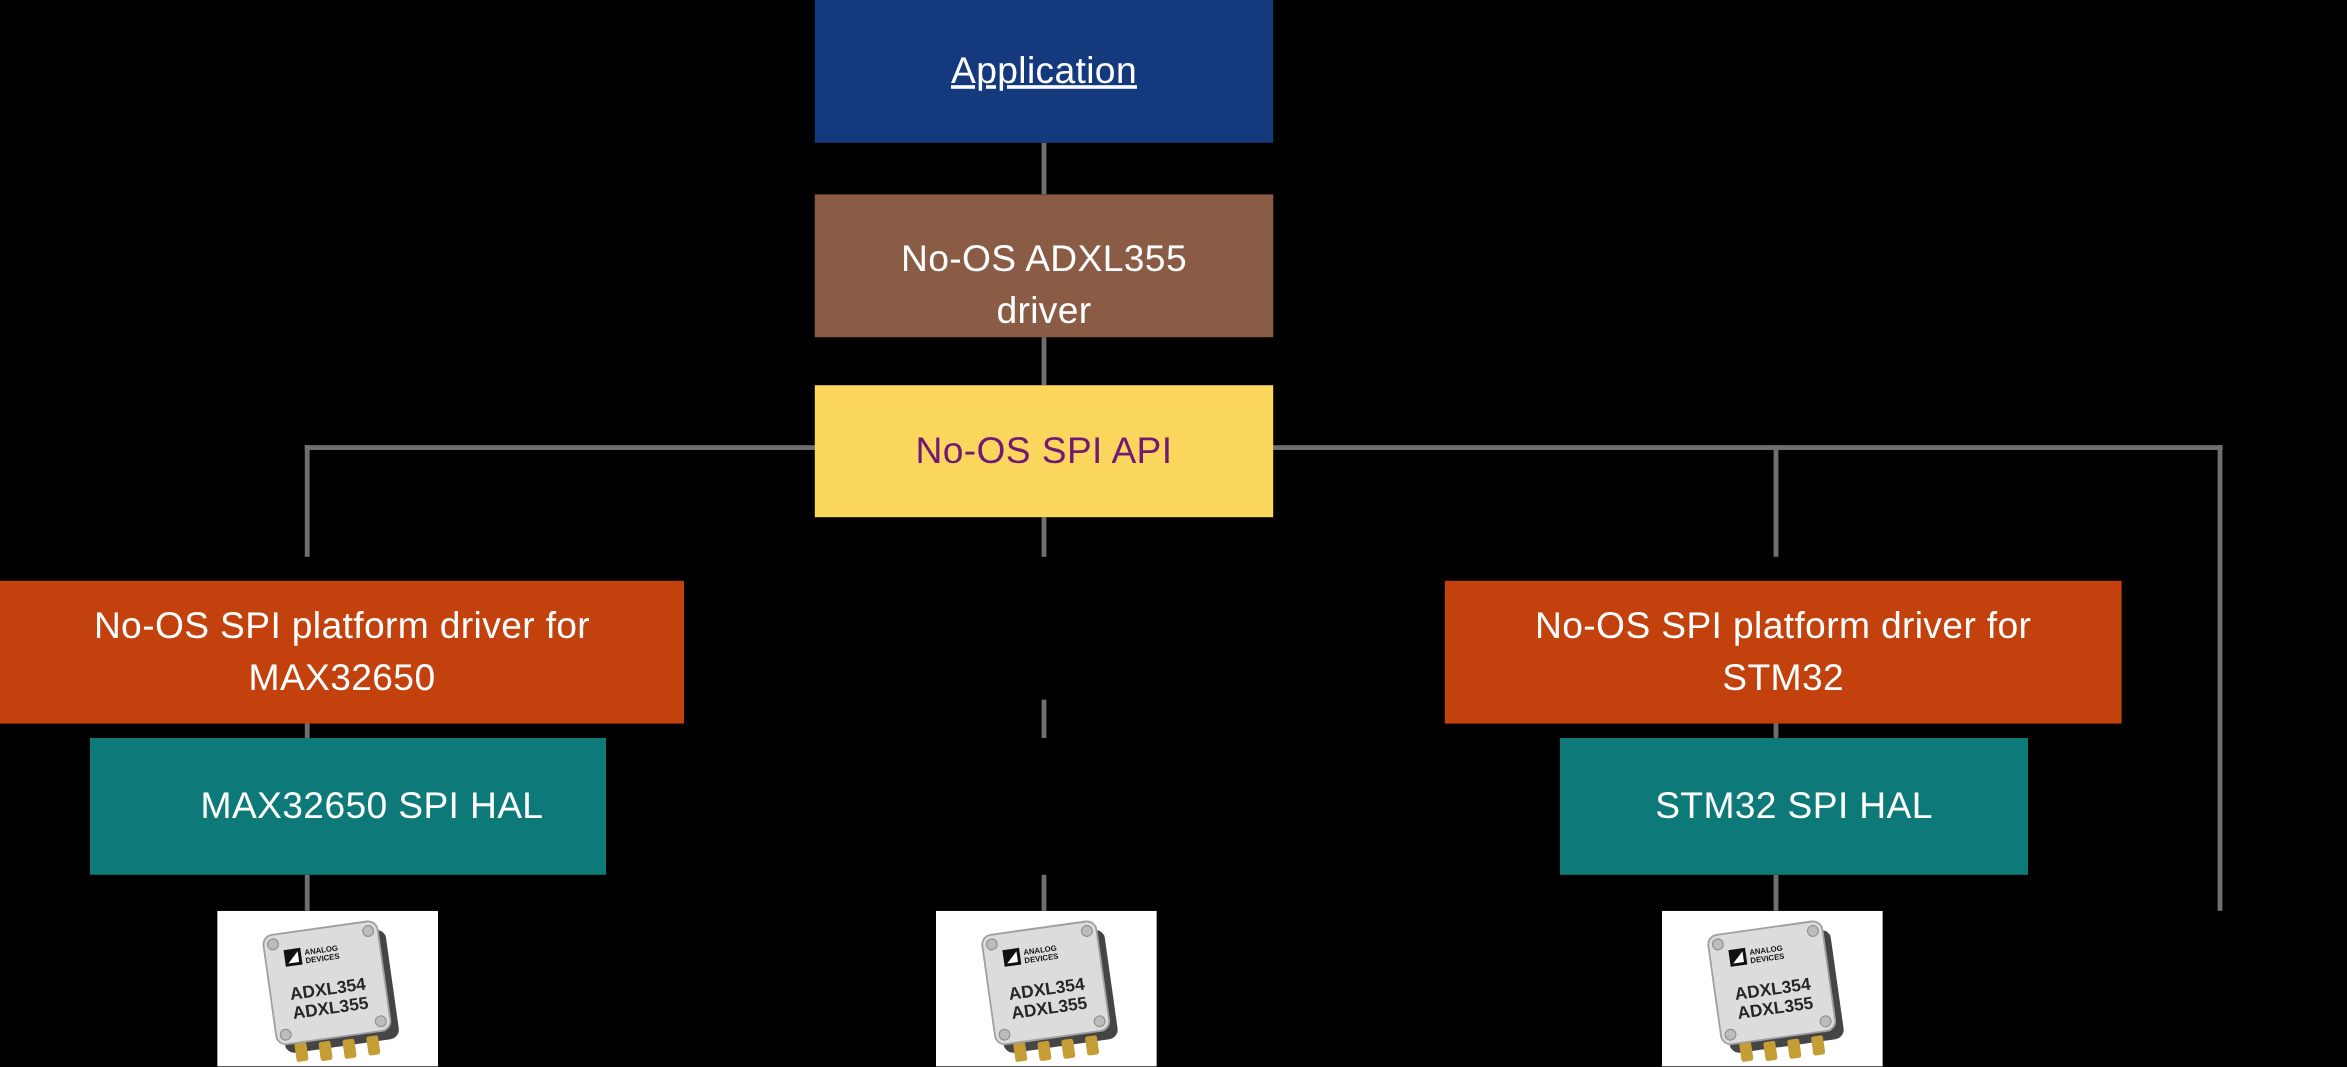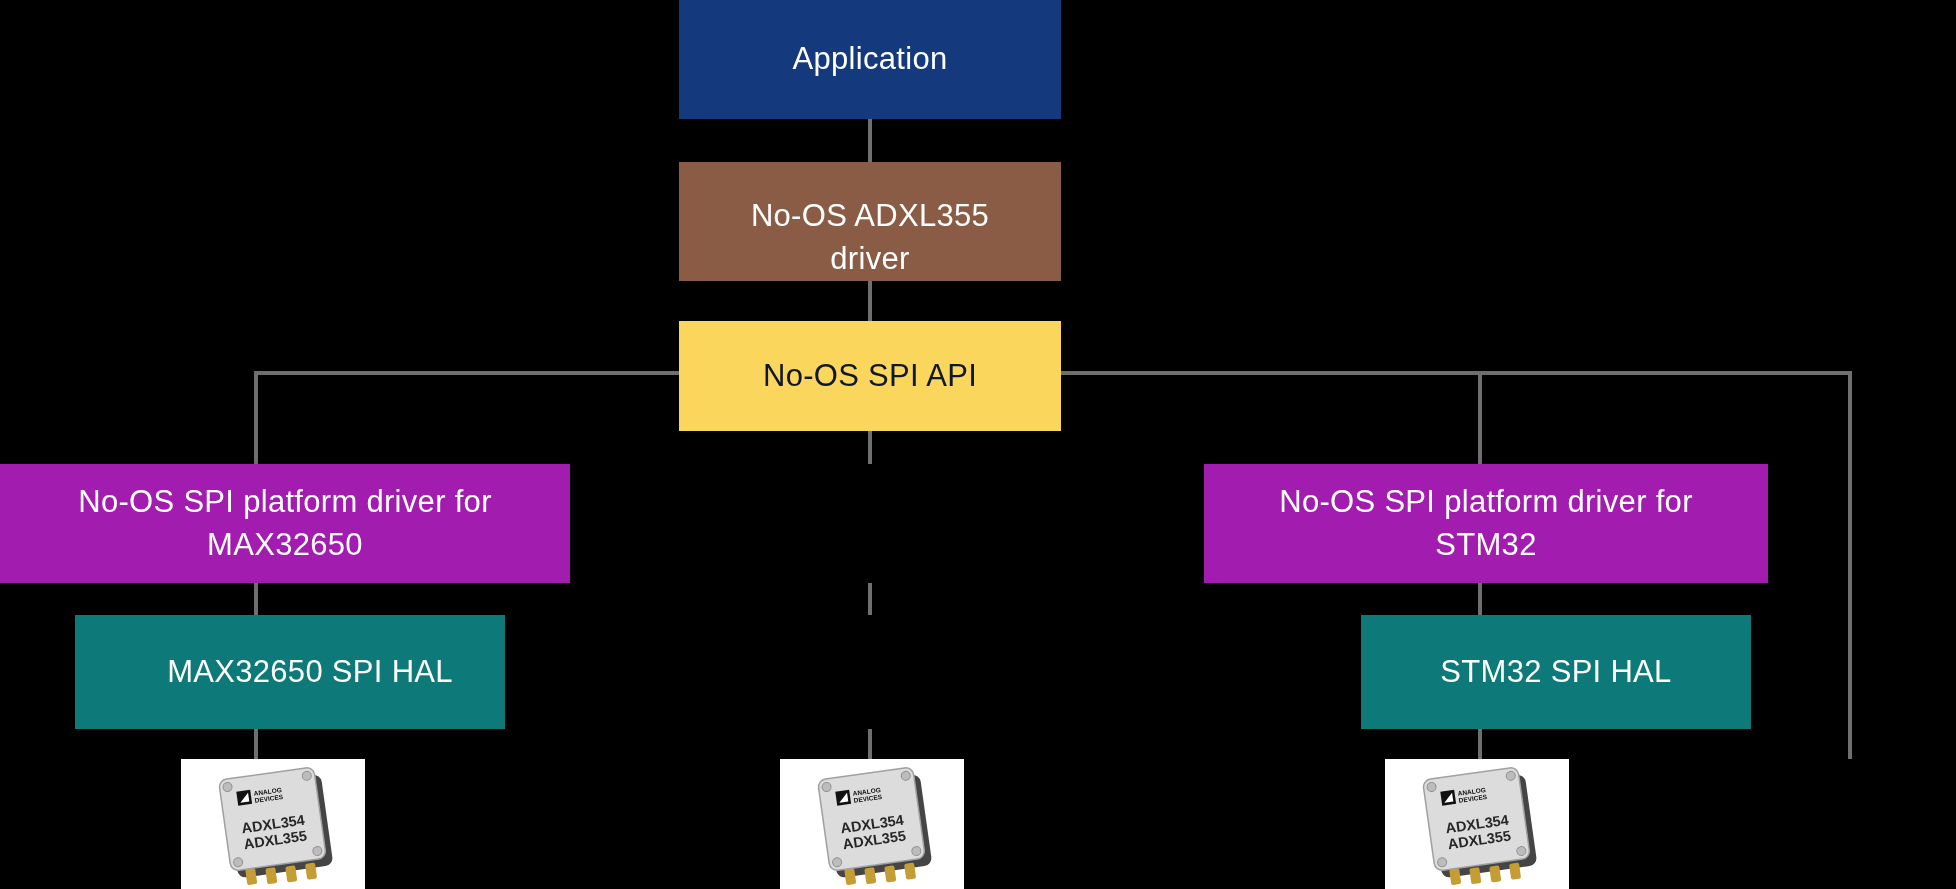--- a/index.html
+++ b/index.html
@@ -29,33 +29,33 @@
     justify-content: center;
     text-align: center;
     color: #ffffff;
     font-size: 31px;
     font-weight: 500;
     letter-spacing: 0.3px;
     line-height: 1.38;
     z-index: 2;
   }
   .box .inner { display: block; }
-  .app-box     { left: 679px;  top: 0px;   width: 382px; height: 119px; background: #14397d; }
+  .app-box     { left: 679px;  top: 0px;   width: 382px; height: 119px; background: #14397d; text-decoration: underline; }
   .driver-box  { left: 679px;  top: 162px; width: 382px; height: 119px; background: #8a5c46; align-items: flex-end; }
   .driver-box .inner { max-width: 300px; }
-  .api-box     { left: 679px;  top: 321px; width: 382px; height: 110px; background: #fbd65c; color: #0f172a; }
-  .platform-box { top: 464px; height: 119px; background: #a21caf; }
+  .api-box     { left: 679px;  top: 321px; width: 382px; height: 110px; background: #fbd65c; color: #701a75; }
+  .platform-box { top: 484px; height: 119px; background: #c2410c; }
   .platform-box .inner { max-width: 470px; }
   .p1 { left: 0px;    width: 570px; }
   .p2 { left: 604px;  width: 564px; }
   .p3 { left: 1204px; width: 564px; }
   .hal-box { top: 615px; height: 114px; background: #0d7a79; }
   .h1 { left: 75px;   width: 390px; padding-left: 40px; }
   .h2 { left: 679px;  width: 390px; }
-  .h3 { left: 1361px; width: 390px; }
+  .h3 { left: 1300px; width: 390px; }
   .chip {
     position: absolute;
     top: 759px;
     width: 184px;
     height: 130px;
     z-index: 2;
   }
   .c1 { left: 181px; }
   .c2 { left: 780px; }
   .c3 { left: 1385px; }

